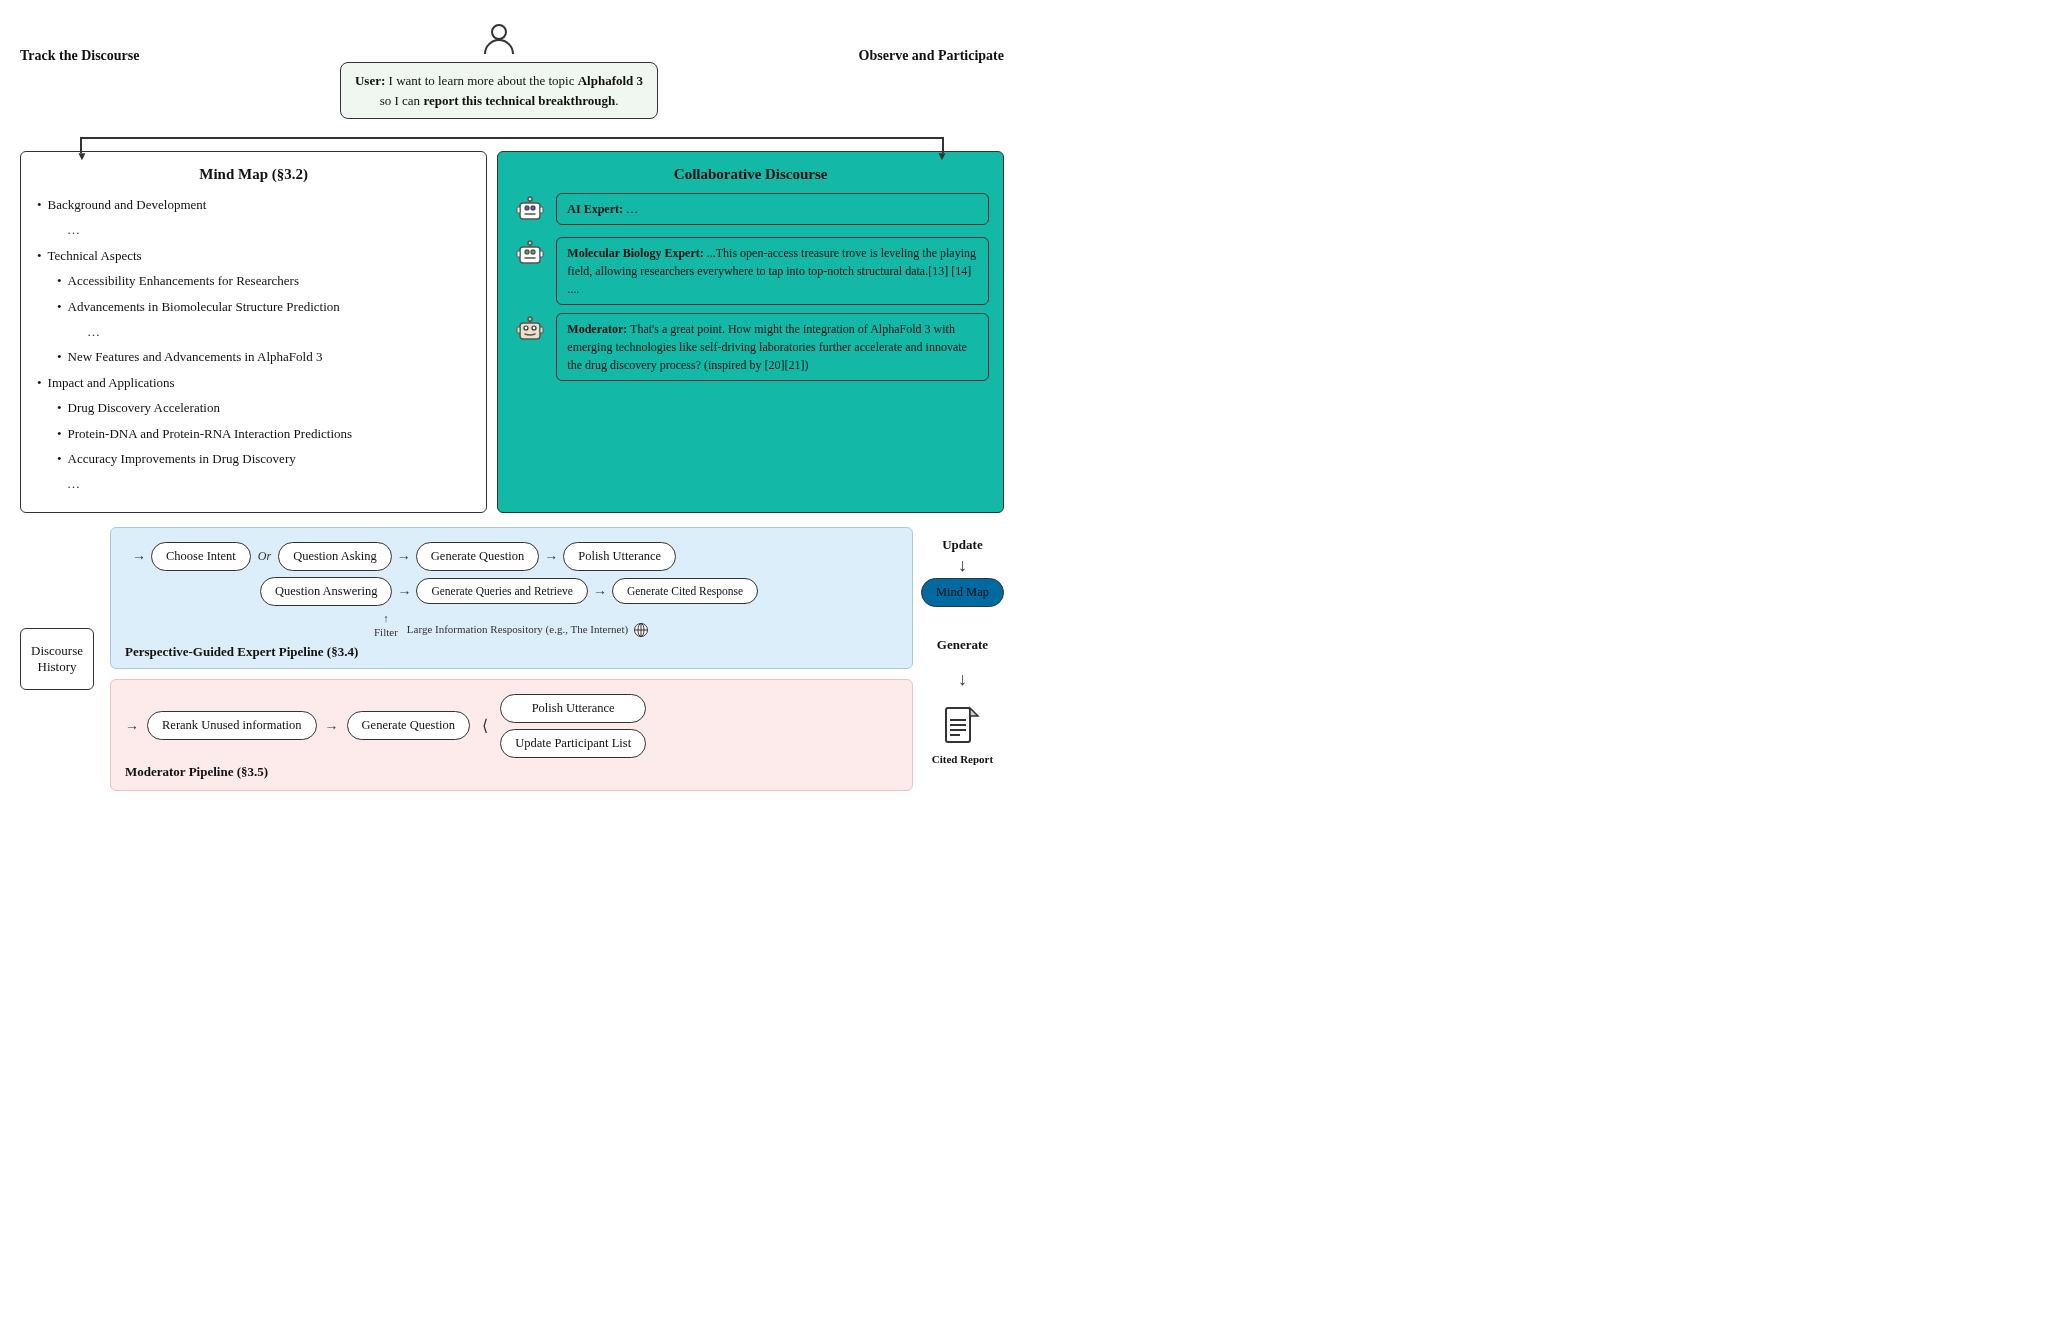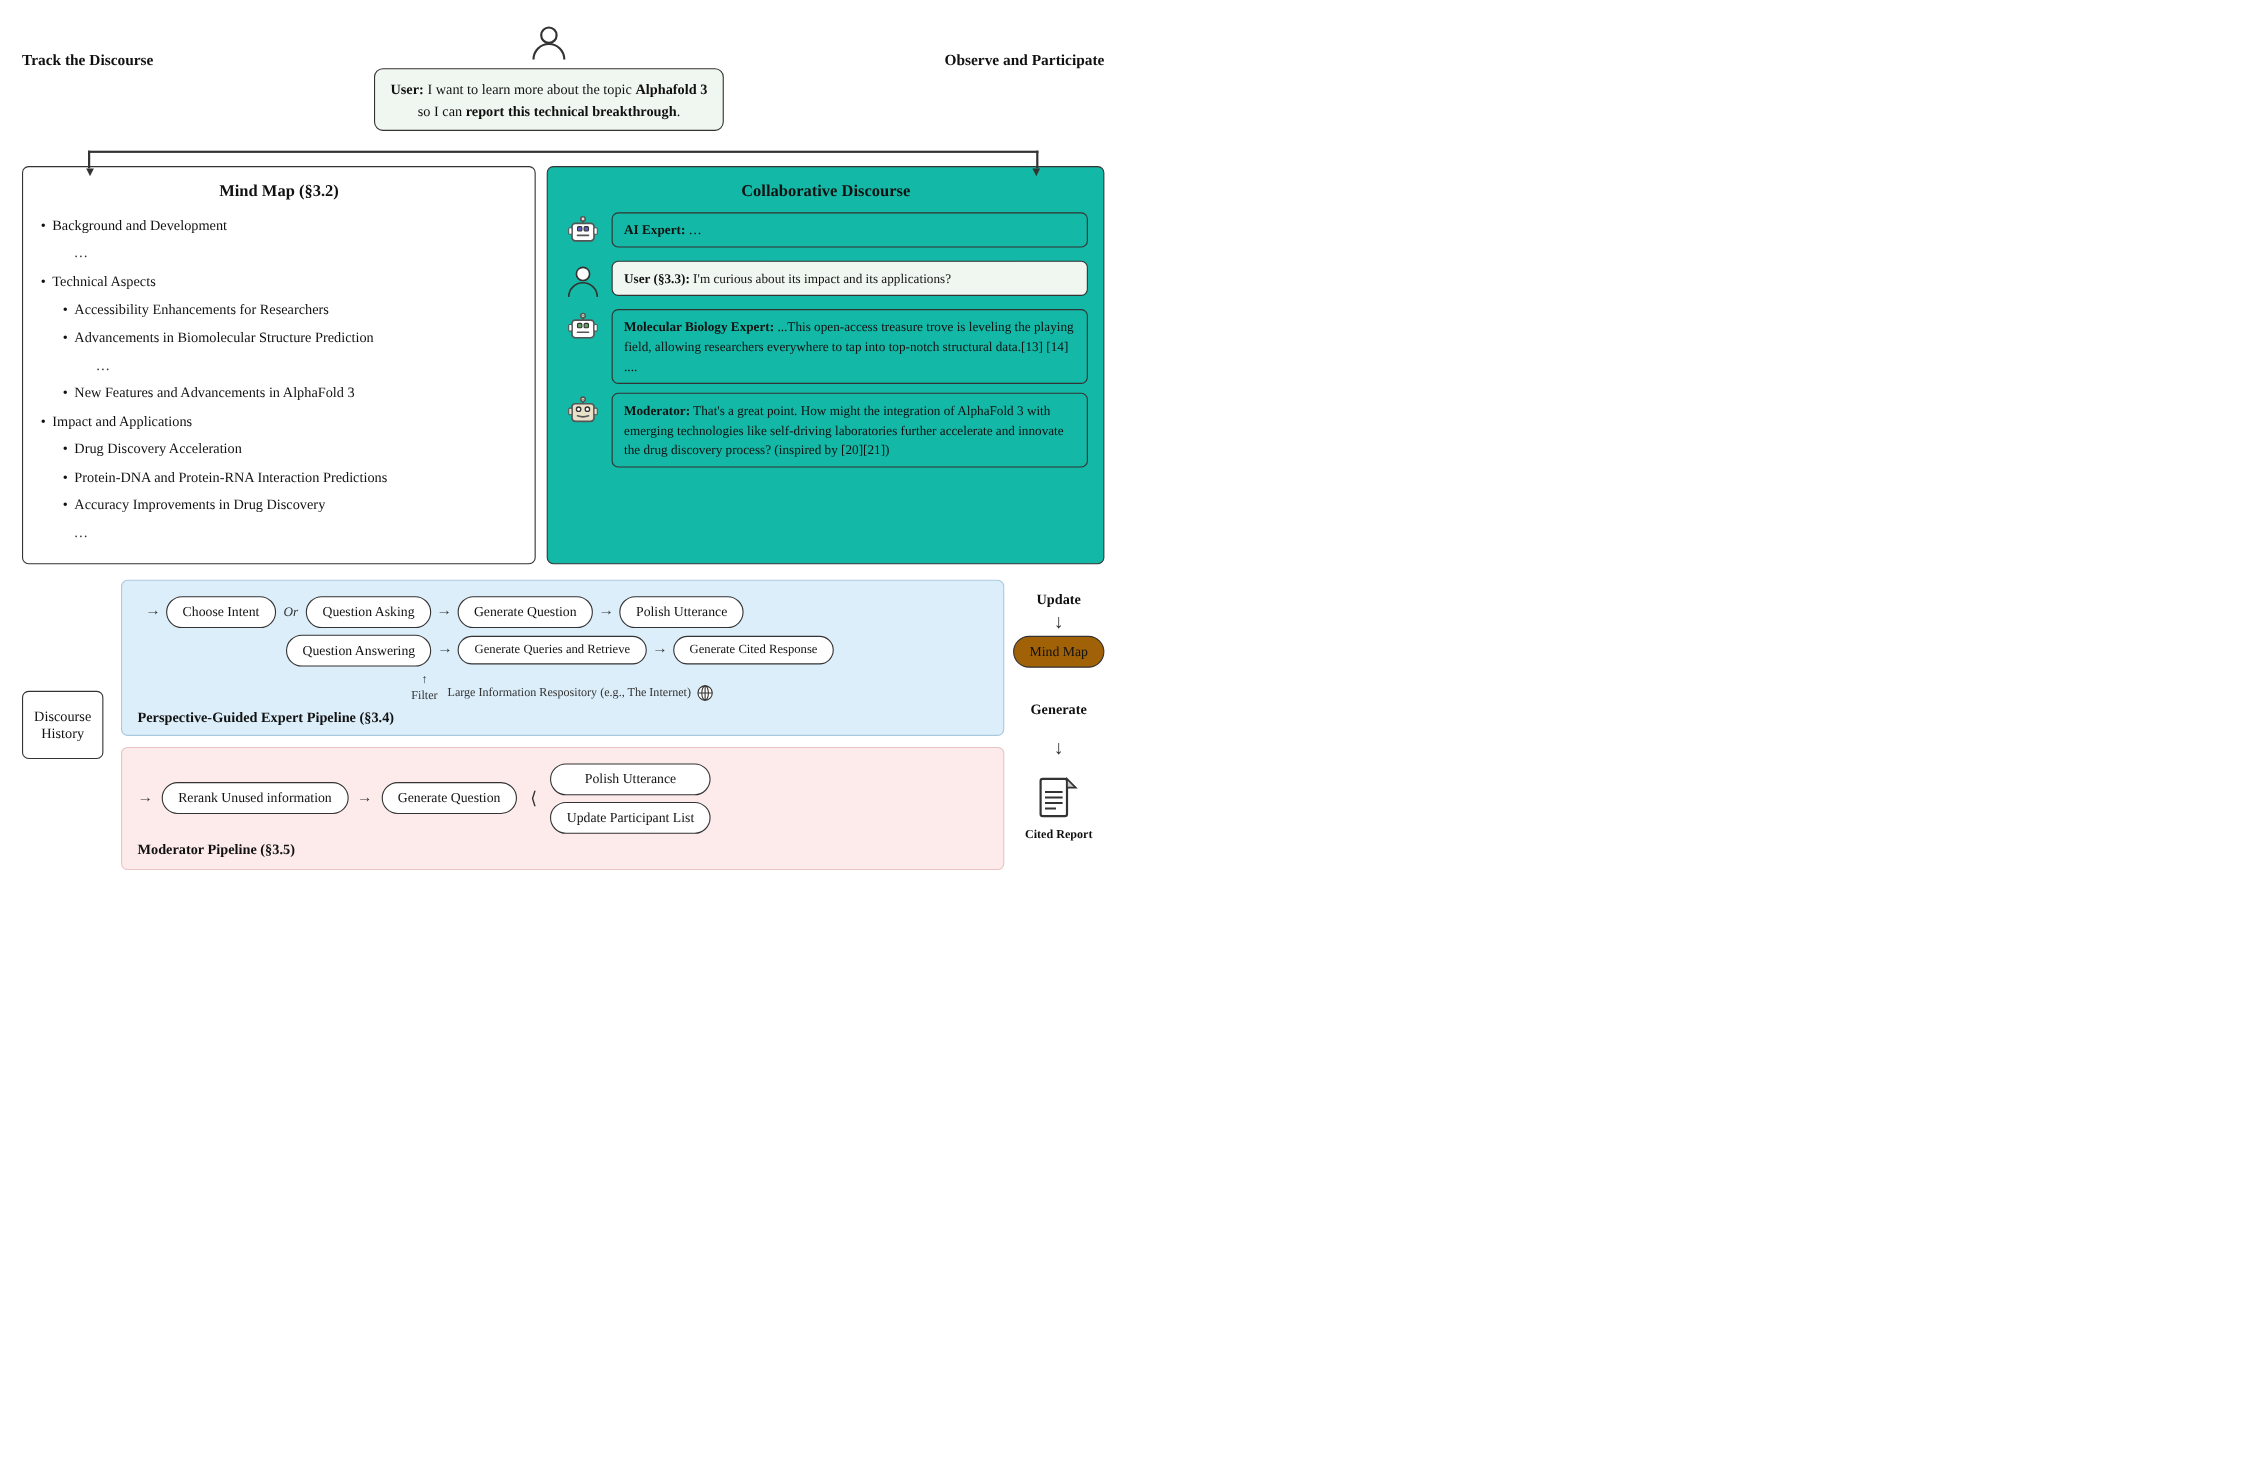--- a/index.html
+++ b/index.html
@@ -132,21 +132,21 @@
     }
     .pipeline-label {
       font-weight: bold;
       font-size: 13px;
       margin-top: 6px;
     }
     .mindmap-update-box {
       border: 1.5px solid #333;
       border-radius: 20px;
       padding: 6px 14px;
-      background: #a16207;
+      background: #0369a1;
       font-size: 12.5px;
       text-align: center;
       white-space: nowrap;
       font-family: Liberation Serif, serif;
     }
     .pipeline-full-section {
       background: #dceefa;
       border: 1.5px solid #aac8e0;
       border-radius: 6px;
       padding: 14px 14px 8px 14px;
@@ -290,29 +290,20 @@
             <circle cx="18" cy="6" r="0.8" fill="#c0506060"></circle>
             <rect x="5" y="14" width="3" height="6" rx="1" fill="white" stroke="#555" stroke-width="1"></rect>
             <rect x="28" y="14" width="3" height="6" rx="1" fill="white" stroke="#555" stroke-width="1"></rect>
           </svg>
           <div class="speech-box">
             <b>AI Expert:</b> …
           </div>
         </div>
 
 
-        <div class="discourse-entry">
-          <svg class="person-svg" viewBox="0 0 36 36" fill="none" xmlns="http://www.w3.org/2000/svg">
-            <circle cx="18" cy="12" r="6" stroke="#333" stroke-width="1.5" fill="white"></circle>
-            <path d="M5 33c0-7.18 5.82-13 13-13s13 5.82 13 13" stroke="#333" stroke-width="1.5" fill="none"></path>
-          </svg>
-          <div class="speech-box user-green">
-            <b>User (§3.3):</b> I'm curious about its impact and its applications?
-          </div>
-        </div>
 
         <div class="discourse-entry">
           <svg class="robot-svg" viewBox="0 0 36 36" xmlns="http://www.w3.org/2000/svg">
             <rect x="8" y="10" width="20" height="16" rx="3" fill="white" stroke="#555" stroke-width="1.5"></rect>
             <rect x="13" y="13" width="4" height="4" rx="1" fill="#60a060" stroke="#333" stroke-width="1"></rect>
             <rect x="19" y="13" width="4" height="4" rx="1" fill="#60a060" stroke="#333" stroke-width="1"></rect>
             <line x1="13" y1="21" x2="23" y2="21" stroke="#555" stroke-width="1.5" stroke-linecap="round"></line>
             <line x1="18" y1="10" x2="18" y2="7" stroke="#555" stroke-width="1.5"></line>
             <circle cx="18" cy="6" r="2" fill="white" stroke="#555" stroke-width="1.5"></circle>
             <circle cx="18" cy="6" r="0.8" fill="#60a060"></circle>

